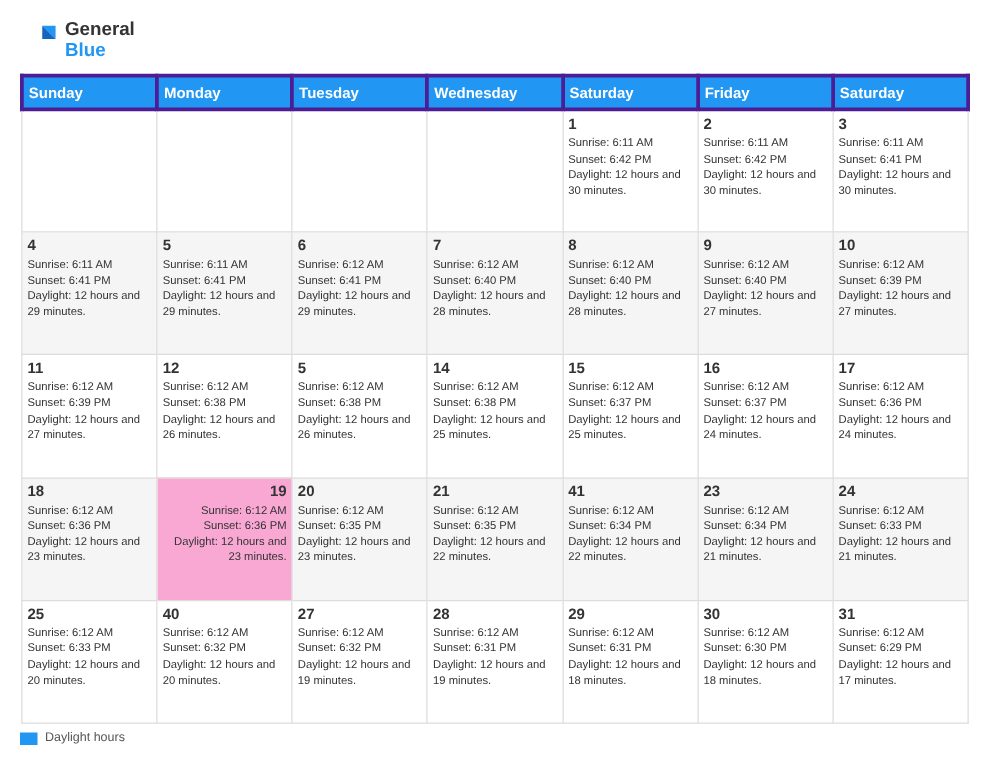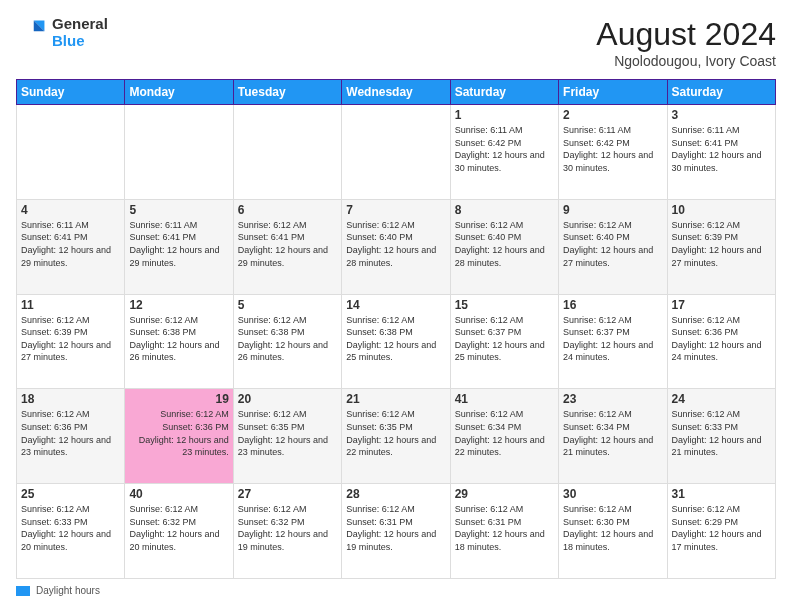--- a/index.html
+++ b/index.html
@@ -57,21 +57,21 @@
       width: 100%;
       table-layout: fixed;
     }
     .calendar th {
       background: #2196F3;
       color: #fff;
       font-size: 12px;
       font-weight: bold;
       padding: 5px 4px;
       text-align: left;
-      border: 1px solid #4c1d95;
+      border: 3px solid #4c1d95;
     }
     .calendar td {
       border: 1px solid #ddd;
       vertical-align: top;
       padding: 3px 4px;
       font-size: 9.5px;
       color: #333;
       background: #fff;
       height: 82px;
     }
@@ -118,24 +118,20 @@
     <div class="logo">
       <svg class="logo-icon" viewBox="0 0 36 36">
         <polygon points="20,4 32,4 32,16" fill="#2196F3"></polygon>
         <polygon points="20,4 32,16 20,16" fill="#1565C0"></polygon>
       </svg>
       <div class="logo-text">
         <div class="logo-general">General</div>
         <div class="logo-blue">Blue</div>
       </div>
     </div>
-    <div class="title-block">
-      <div class="month-title">August 2024</div>
-      <div class="subtitle">Ngolodougou, Ivory Coast</div>
-    </div>
   </div>
 
   <table class="calendar">
     <thead>
       <tr>
       <th>Sunday</th>
           <th>Monday</th>
           <th>Tuesday</th>
           <th>Wednesday</th>
           <th>Saturday</th>

